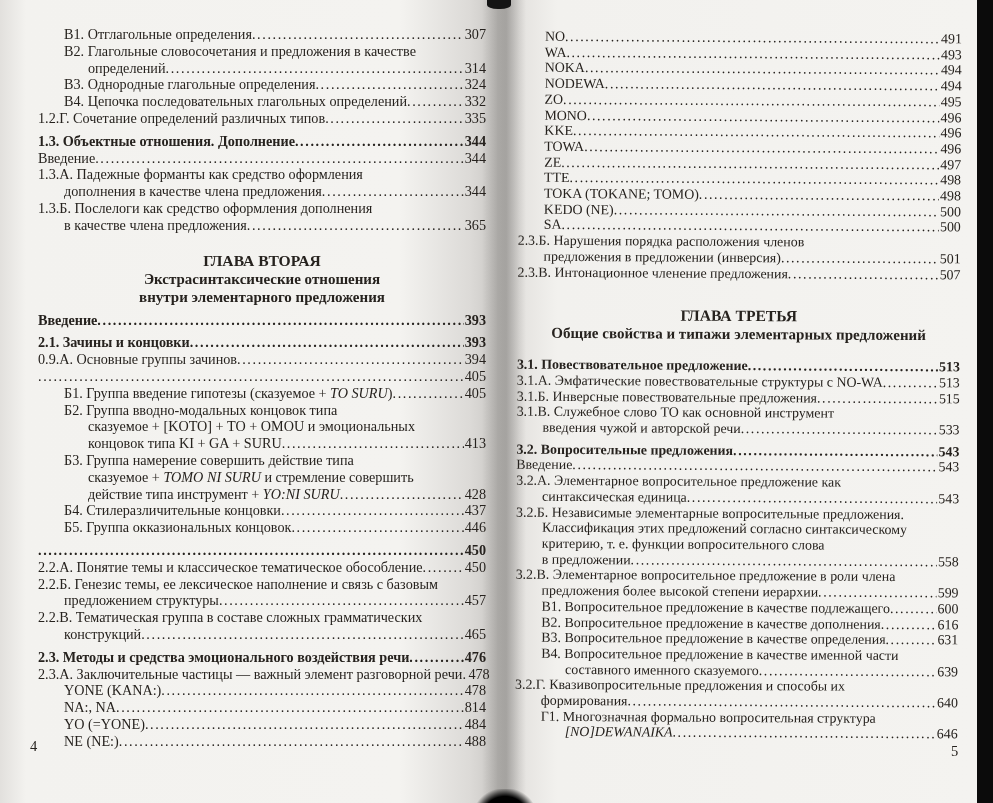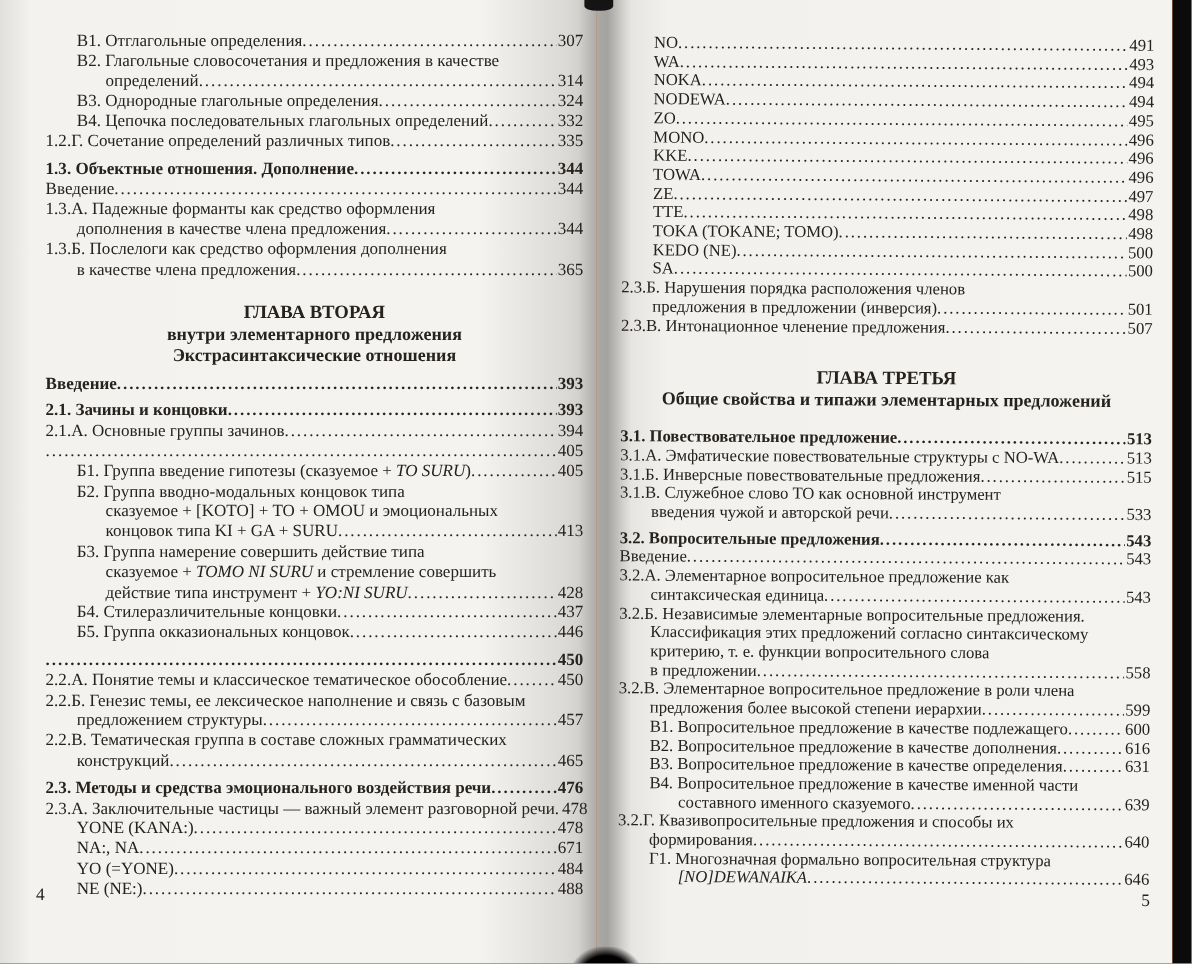--- a/index.html
+++ b/index.html
@@ -1,18 +1,18 @@
 <!DOCTYPE html>
 <html><head>
 <meta charset="utf-8">
 <style>
   html,body{margin:0;padding:0;background:#9a9a98;}
   #scan{
     position:relative;width:993px;height:803px;overflow:hidden;
-    background:#f97316;
+    background:#ef4444;
     font-family:"Liberation Serif","DejaVu Serif",serif;
     color:#26221e;
   }
   .page{position:absolute;top:0;bottom:0;}
   #left-page{
     left:0;width:497px;
     background:linear-gradient(90deg,#e2e0dd 0px,#f3f2ef 26px,#f4f3f0 400px,#dcdad7 470px,#c9c7c4 497px);
   }
   #right-page{
     left:497px;width:480px;
@@ -129,43 +129,43 @@
           <div class="toc-line i0"><span class="txt"><span>1.3.Б. Послелоги как средство оформления дополнения</span></span></div>
           <div class="toc-line i1 last">
             <span class="txt"><span>в качестве члена предложения</span></span>
             <span class="dots"></span>
             <span class="pg">365</span>
           </div>
         </div>
       </div>
       <div class="chapter-h">
         <div class="ch-main">ГЛАВА ВТОРАЯ</div>
+        <div class="ch-sub">Экстрасинтаксические отношения</div>
         <div class="ch-sub">внутри элементарного предложения</div>
-        <div class="ch-sub">Экстрасинтаксические отношения</div>
       </div>
       <div class="blk">
         <div class="entry b">
           <div class="toc-line i0 last">
             <span class="txt"><span>Введение</span></span>
             <span class="dots"></span>
             <span class="pg">393</span>
           </div>
         </div>
       </div>
       <div class="blk">
         <div class="entry b">
           <div class="toc-line i0 last">
             <span class="txt"><span>2.1. Зачины и концовки</span></span>
             <span class="dots"></span>
             <span class="pg">393</span>
           </div>
         </div>
         <div class="entry">
           <div class="toc-line i0 last">
-            <span class="txt"><span>2.1.А. Основные группы зачинов</span></span>
+            <span class="txt"><span>0.9.А. Основные группы зачинов</span></span>
             <span class="dots"></span>
             <span class="pg">394</span>
           </div>
         </div>
         <div class="entry">
           <div class="toc-line i0 last">
             <span class="dots"></span>
             <span class="pg">405</span>
           </div>
         </div>
@@ -259,21 +259,21 @@
           <div class="toc-line i1 last">
             <span class="txt"><span>YONE (KANA:) </span></span>
             <span class="dots"></span>
             <span class="pg">478</span>
           </div>
         </div>
         <div class="entry">
           <div class="toc-line i1 last">
             <span class="txt"><span>NA:, NA</span></span>
             <span class="dots"></span>
-            <span class="pg">671</span>
+            <span class="pg">814</span>
           </div>
         </div>
         <div class="entry">
           <div class="toc-line i1 last">
             <span class="txt"><span>YO (=YONE) </span></span>
             <span class="dots"></span>
             <span class="pg">484</span>
           </div>
         </div>
         <div class="entry">

